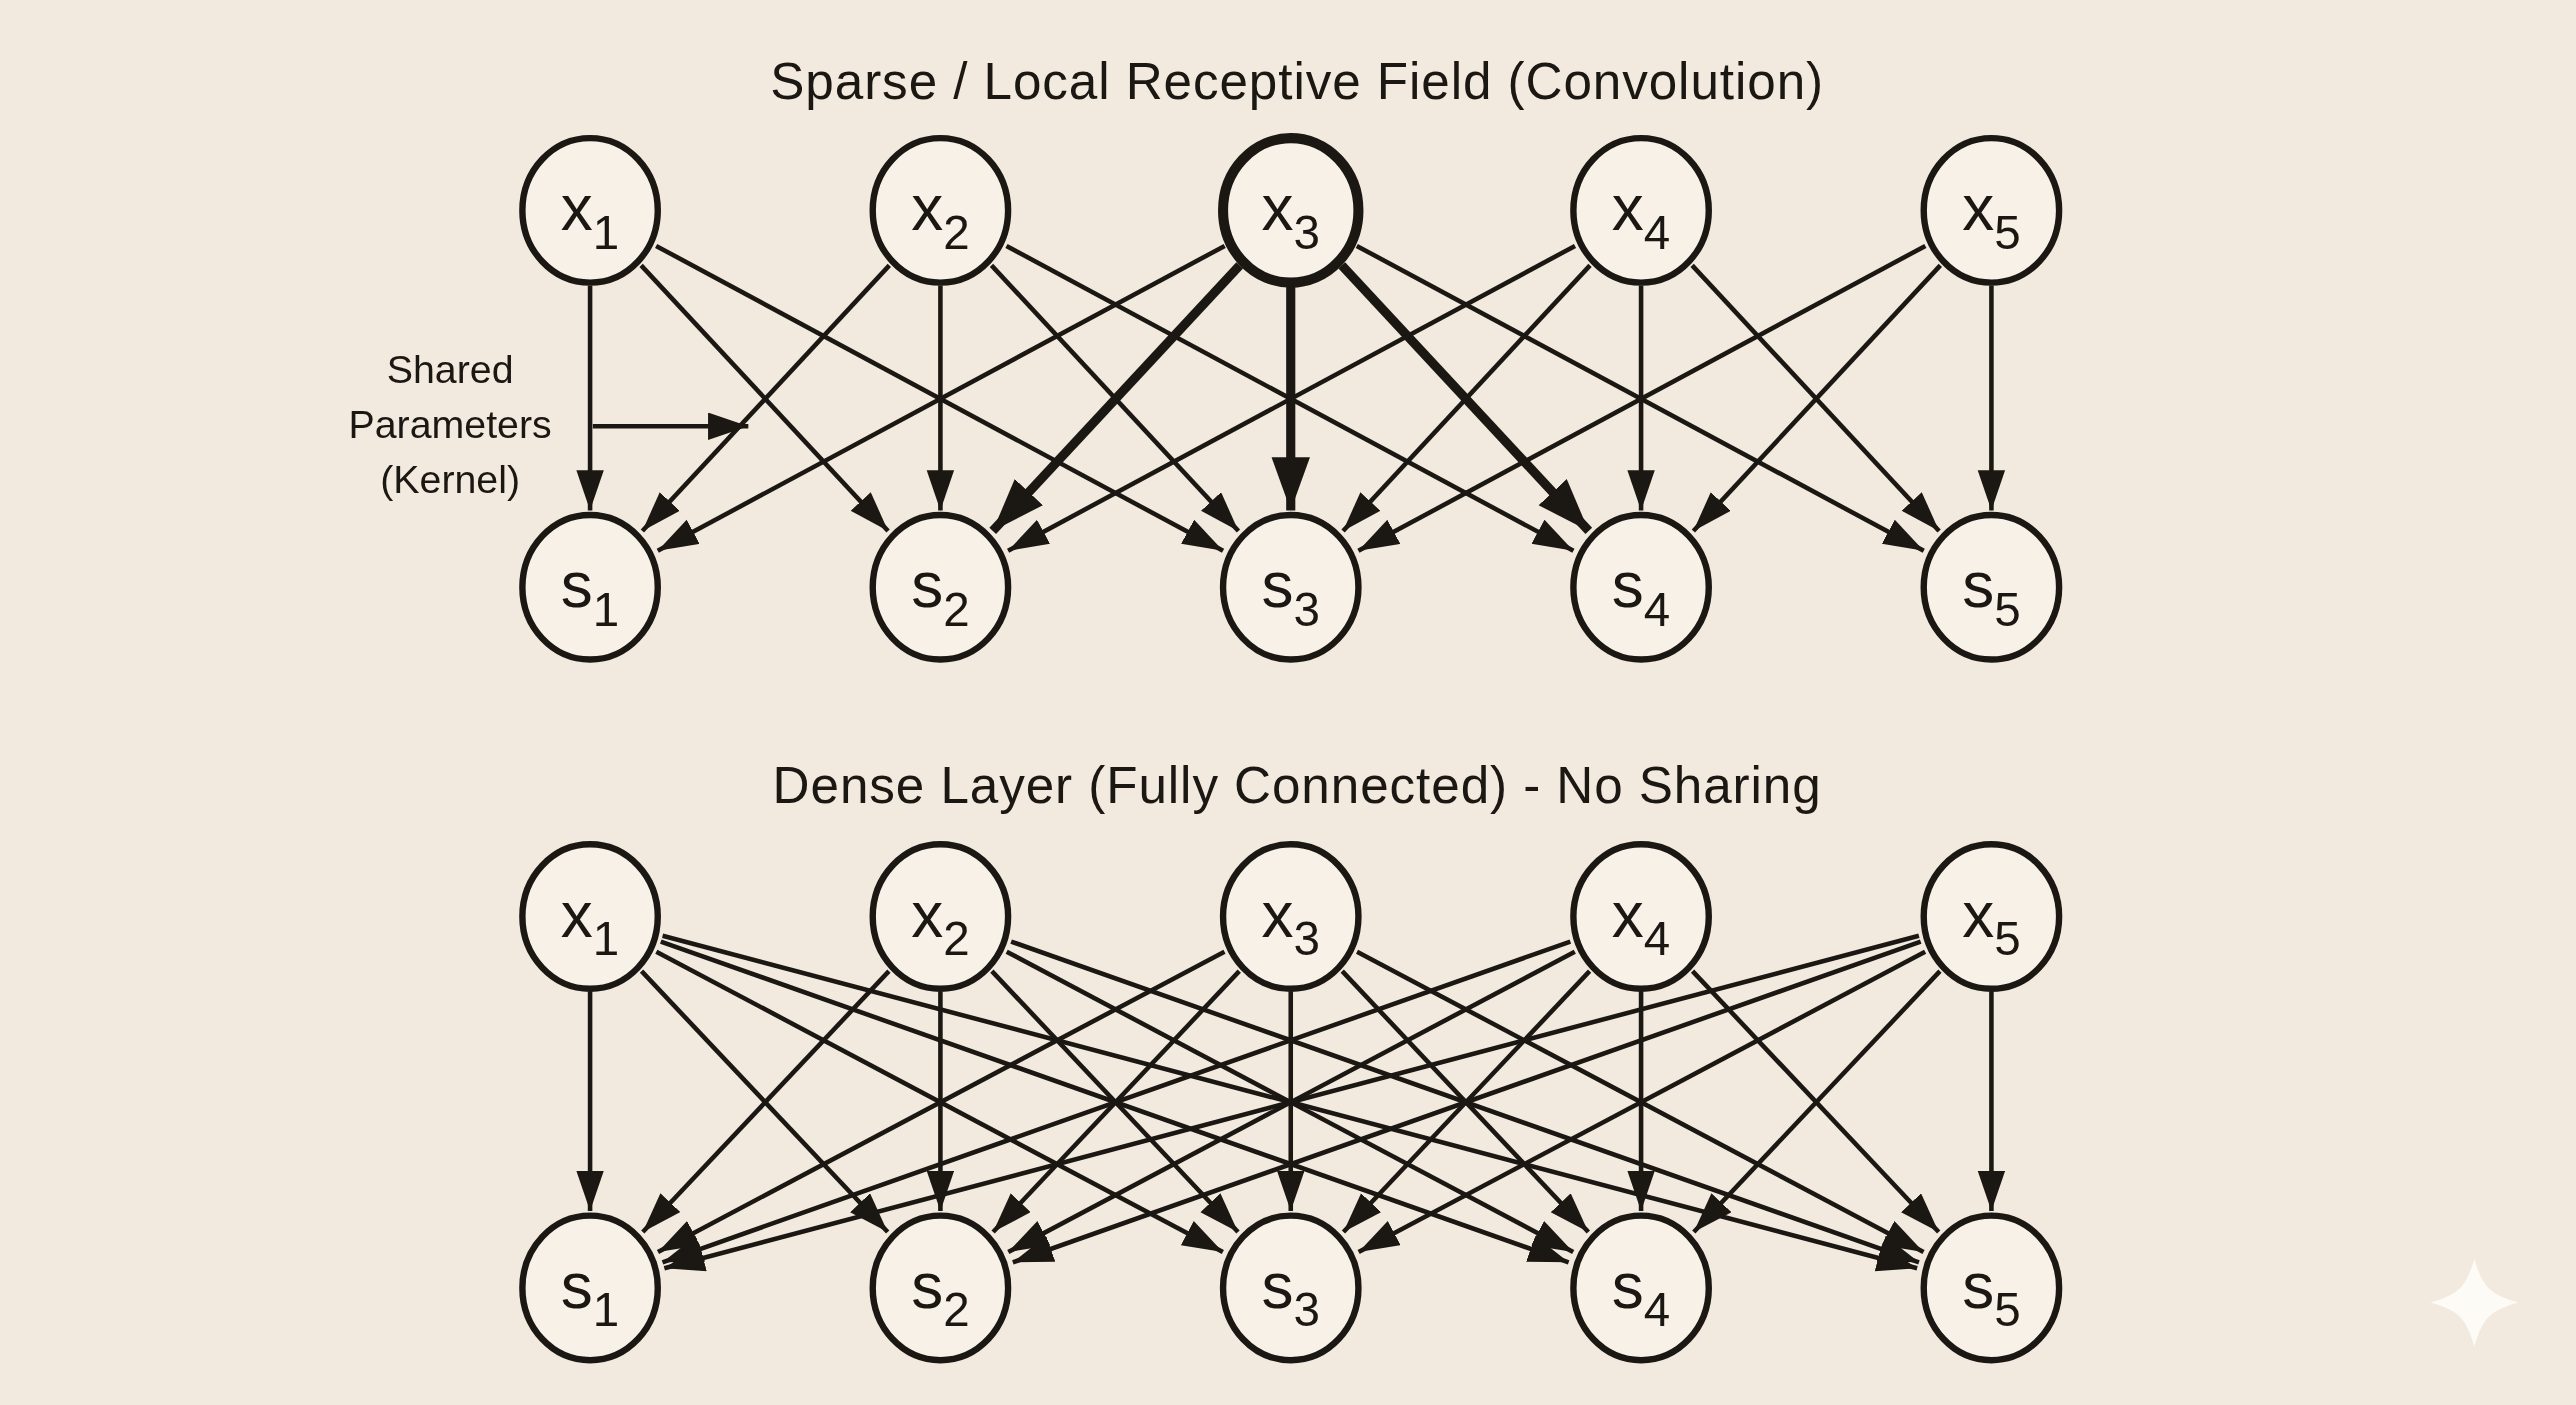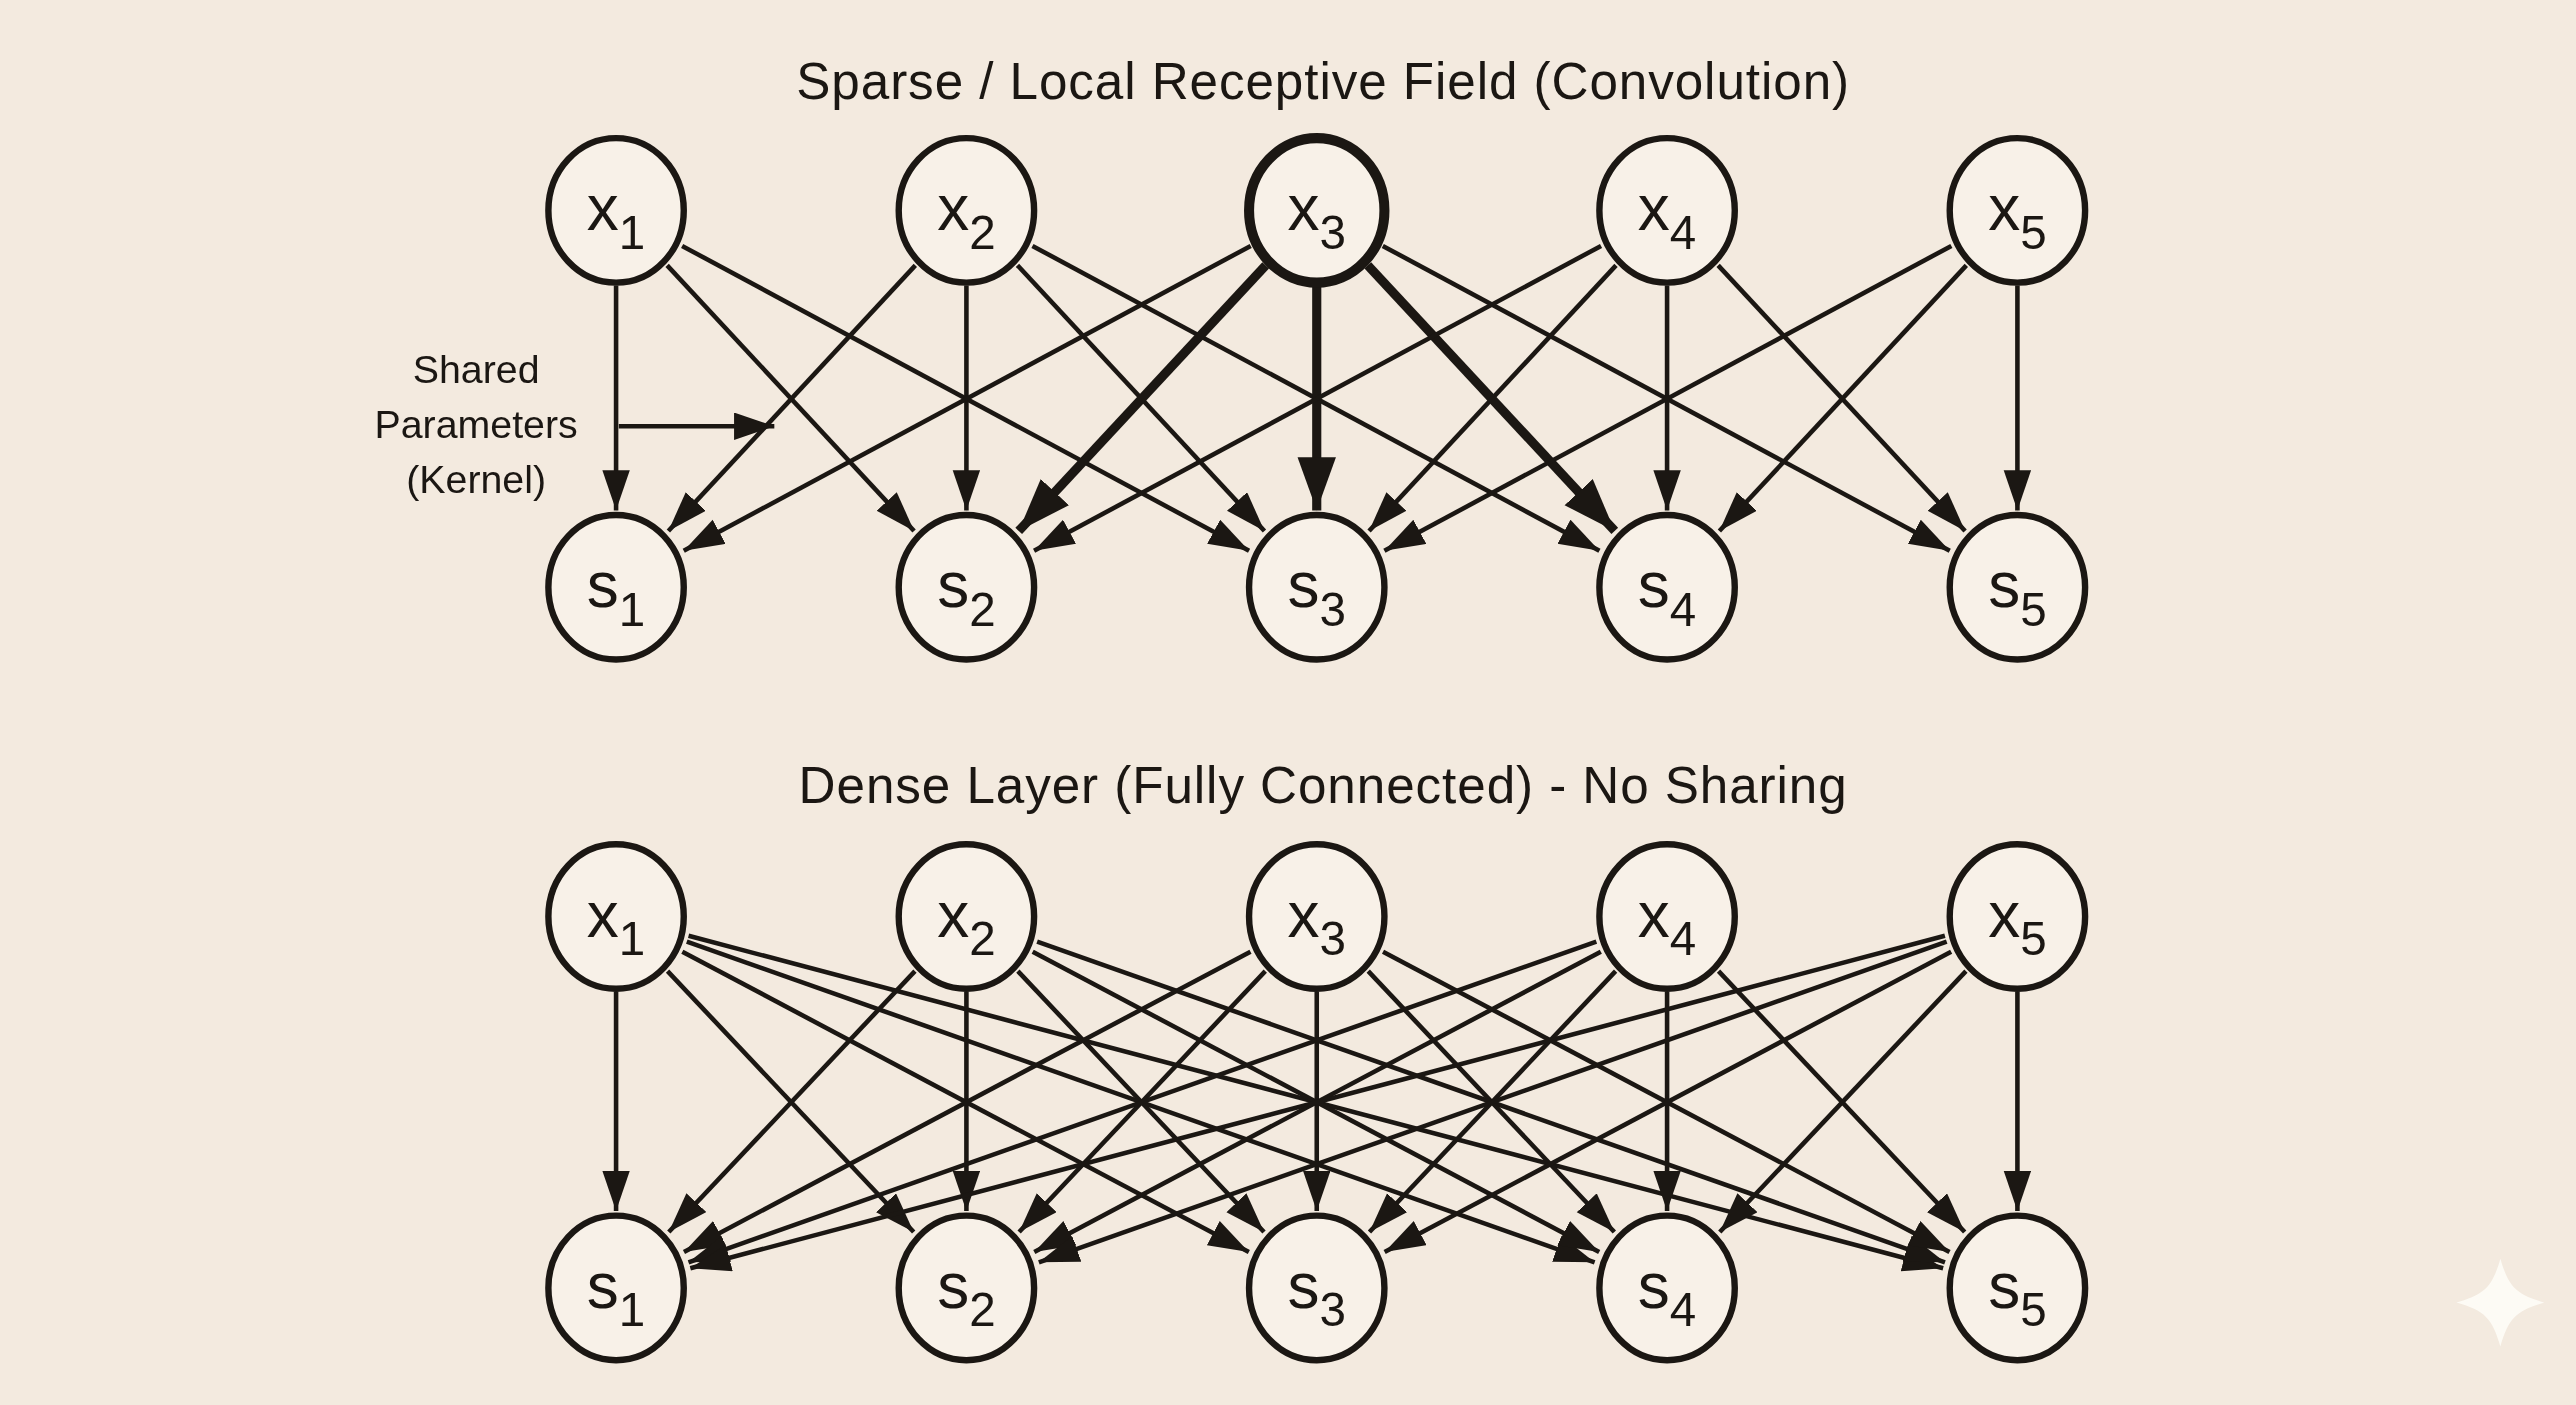--- a/index.html
+++ b/index.html
@@ -8,21 +8,20 @@
     width: 2576px;
     height: 1405px;
     overflow: hidden;
     background: #f3eadf;
     font-family: "Liberation Sans", sans-serif;
   }
   .canvas {
     position: relative;
     width: 2480px;
     height: 1405px;
-    padding-left: 26px;
   }
   svg { display: block; }
   .diagram-title {
     font-family: "Liberation Sans", sans-serif;
     font-size: 56px;
     letter-spacing: 1px;
   }
   .annotation-line {
     font-family: "Liberation Sans", sans-serif;
     font-size: 43px;

